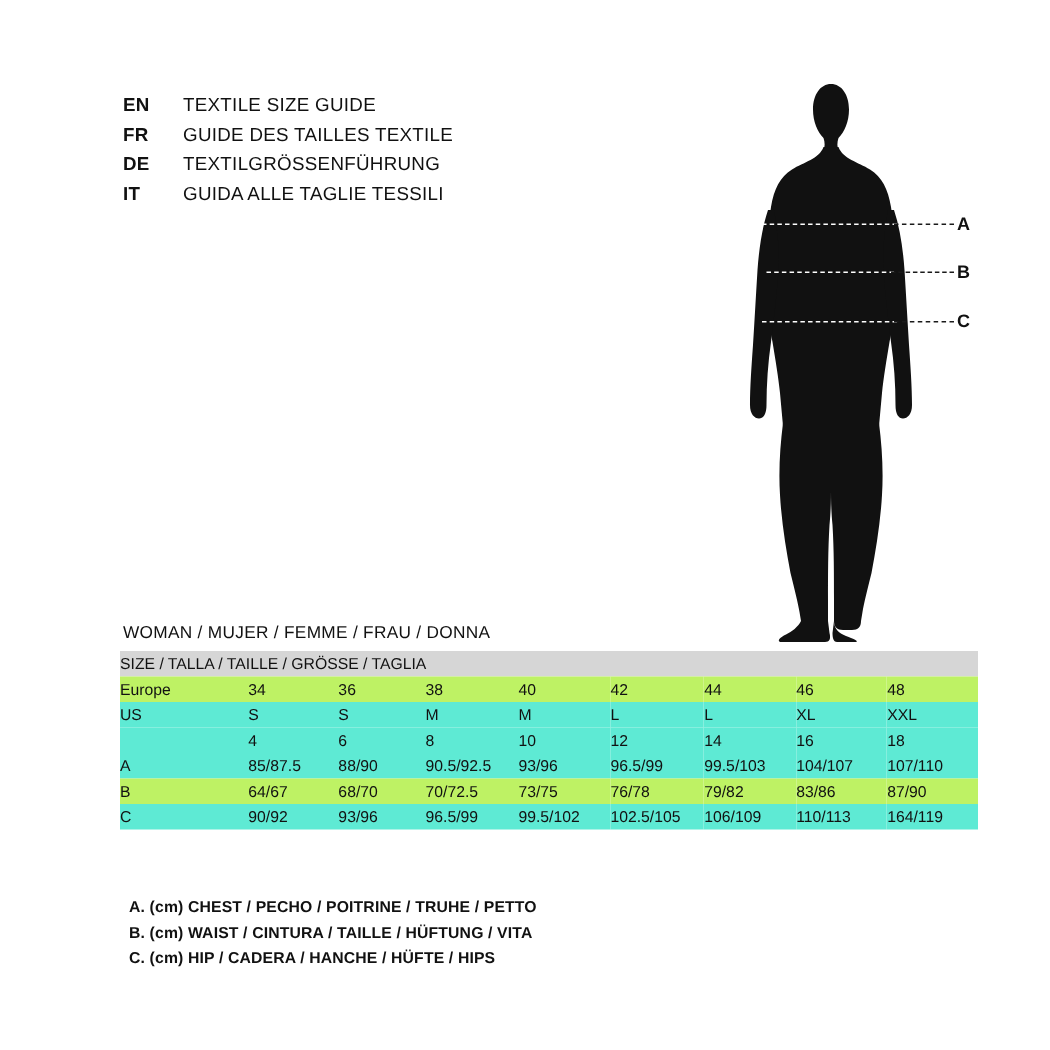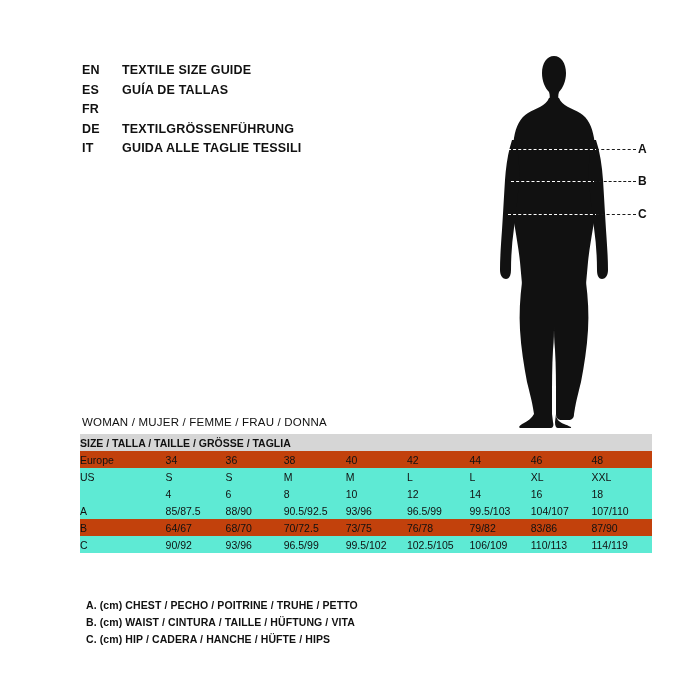--- a/index.html
+++ b/index.html
@@ -36,21 +36,21 @@
   }
   .lang-code {
     width: 40px;
     font-size: 12.5px;
     font-weight: bold;
     letter-spacing: 0.2px;
     color: #111;
   }
   .lang-text {
     font-size: 12.5px;
-    font-weight: bold;
+    font-weight: normal;
     letter-spacing: 0.2px;
     color: #111;
     white-space: nowrap;
   }
 
   
   .figure-wrap {
     position: absolute;
     left: 430px;
     top: 48px;
@@ -100,29 +100,29 @@
     vertical-align: middle;
     white-space: nowrap;
   }
   .row-head {
     background: #d6d6d6;
   }
   .row-alt {
     background: #5eead4;
   }
   .row-plain {
-    background: #c2410c;
+    background: #bef264;
   }
   td.label-cell {
     width: 100px;
     padding-left: 5px;
     font-weight: normal;
   }
   td.head-label {
-    font-weight: bold;
+    font-weight: normal;
     padding-left: 5px;
   }
   td.val {
     width: 67px;
     text-align: left;
     padding-left: 2px;
   }
 
   
   .footnotes {
@@ -142,25 +142,22 @@
 <body>
 
 <div class="page">
 
   <div class="lang-block">
     <div class="lang-row">
       <span class="lang-code">EN</span>
       <span class="lang-text">TEXTILE SIZE GUIDE</span>
     </div>
     <div class="lang-row">
-      <span class="lang-code">ES</span>
-      <span class="lang-text">GUÍA DE TALLAS</span>
-    </div>
-    <div class="lang-row">
       <span class="lang-code">FR</span>
+      <span class="lang-text">GUIDE DES TAILLES TEXTILE</span>
     </div>
     <div class="lang-row">
       <span class="lang-code">DE</span>
       <span class="lang-text">TEXTILGRÖSSENFÜHRUNG</span>
     </div>
     <div class="lang-row">
       <span class="lang-code">IT</span>
       <span class="lang-text">GUIDA ALLE TAGLIE TESSILI</span>
     </div>
   </div>
@@ -302,21 +299,21 @@
 
       <tr class="row-alt">
         <td class="label-cell">C</td>
         <td class="val">90/92</td>
         <td class="val">93/96</td>
         <td class="val">96.5/99</td>
         <td class="val">99.5/102</td>
         <td class="val">102.5/105</td>
         <td class="val">106/109</td>
         <td class="val">110/113</td>
-        <td class="val">114/119</td>
+        <td class="val">164/119</td>
       </tr>
     </tbody>
   </table>
 
   <div class="footnotes">
     <div class="footnote">A. (cm) CHEST / PECHO / POITRINE / TRUHE / PETTO</div>
     <div class="footnote">B. (cm) WAIST / CINTURA / TAILLE / HÜFTUNG / VITA</div>
     <div class="footnote">C. (cm) HIP / CADERA / HANCHE / HÜFTE / HIPS</div>
   </div>
 

